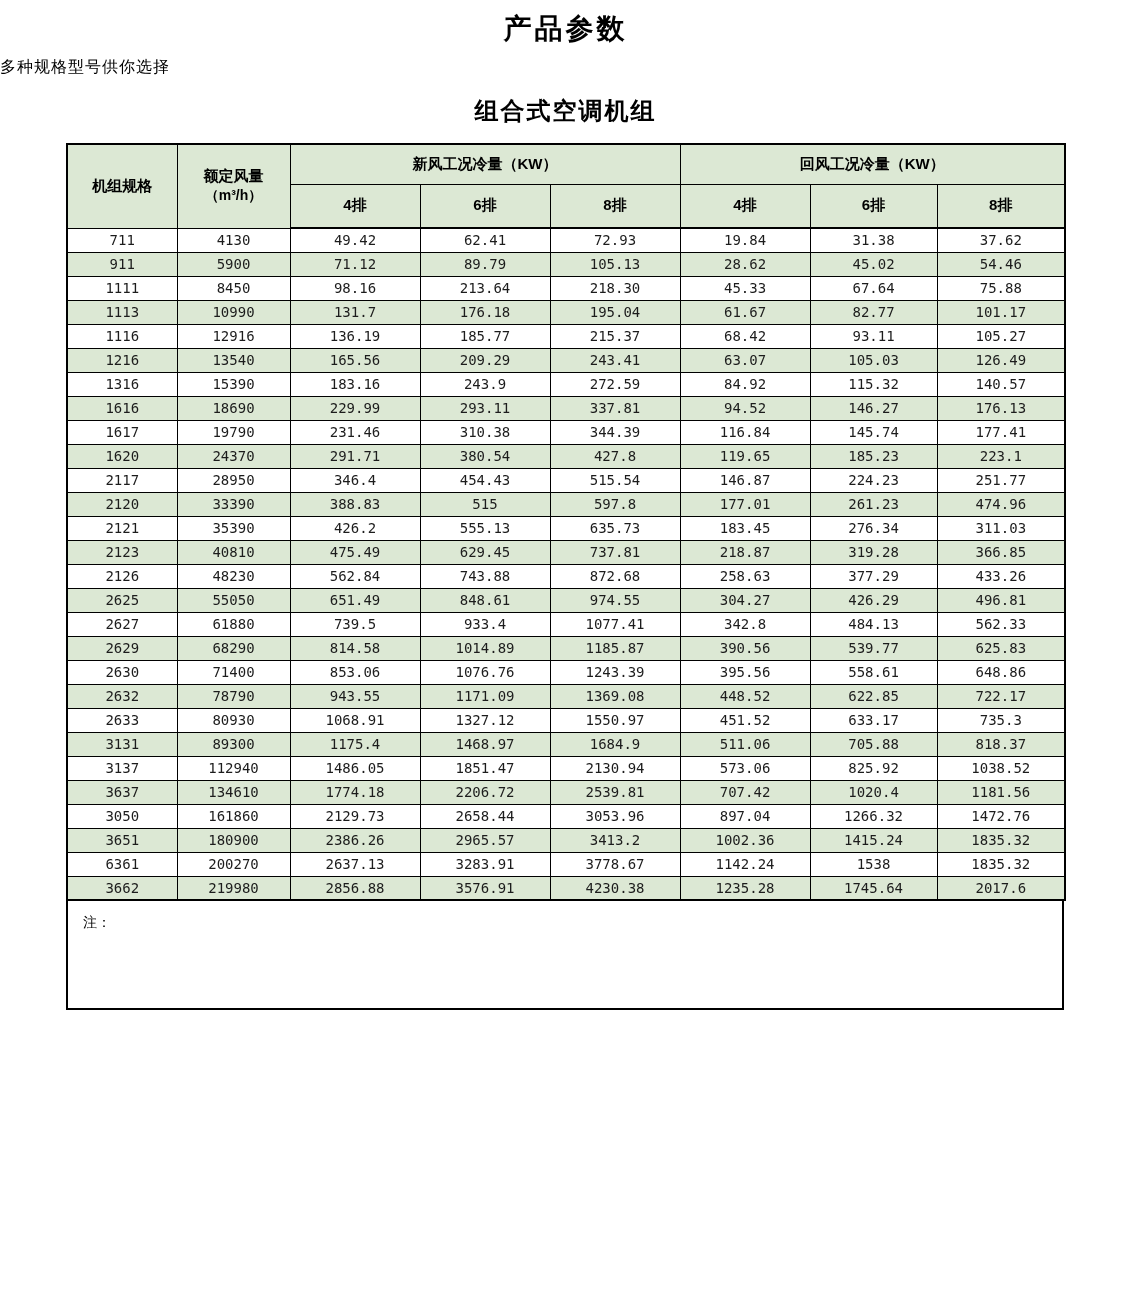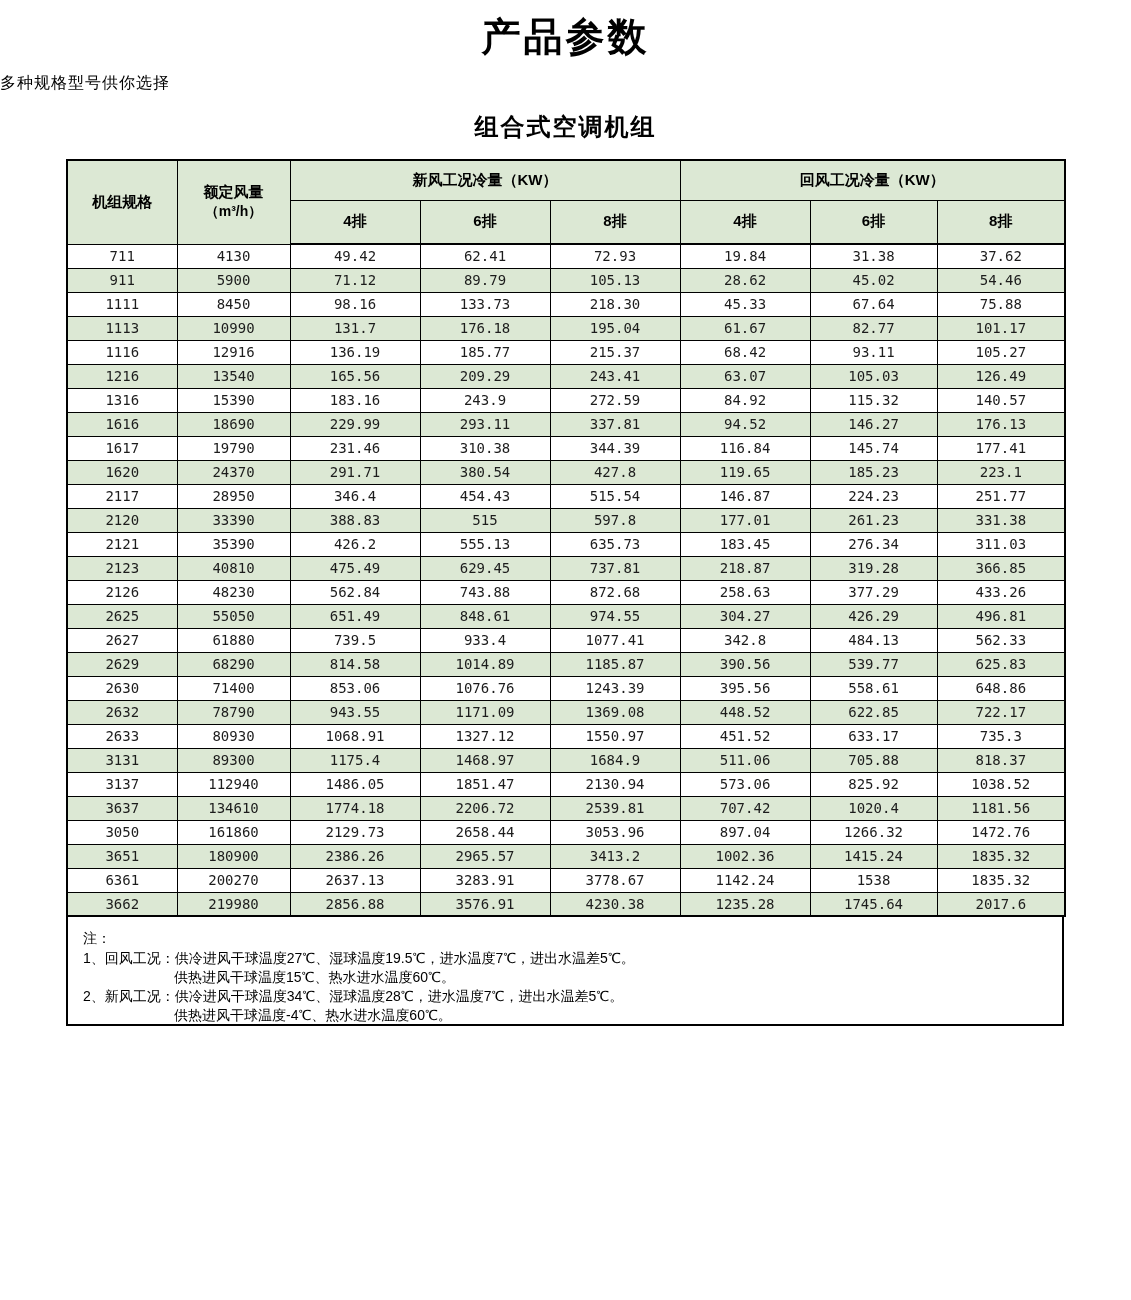--- a/index.html
+++ b/index.html
@@ -11,21 +11,21 @@
   body{
     width:1131px;height:1300px;
     background:#ffffff;
     font-family:"Liberation Sans",sans-serif;
     color:#000;
     overflow:hidden;
   }
   .page-title{
     margin:10px 0 0 0;
     text-align:center;
-    font-size:39px;
+    font-size:28px;
     font-weight:700;
     letter-spacing:3px;
   }
   .page-subtitle{
     margin-top:9px;
     font-size:16px;
     letter-spacing:1px;
   }
   .section-title{
     margin:17px 0 16px 0;
@@ -136,21 +136,21 @@
           <td>89.79</td>
           <td>105.13</td>
           <td>28.62</td>
           <td>45.02</td>
           <td>54.46</td>
         </tr>
         <tr>
           <td>1111</td>
           <td>8450</td>
           <td>98.16</td>
-          <td>133.73</td>
+          <td>213.64</td>
           <td>218.30</td>
           <td>45.33</td>
           <td>67.64</td>
           <td>75.88</td>
         </tr>
         <tr>
           <td>1113</td>
           <td>10990</td>
           <td>131.7</td>
           <td>176.18</td>
@@ -230,21 +230,21 @@
           <td>251.77</td>
         </tr>
         <tr>
           <td>2120</td>
           <td>33390</td>
           <td>388.83</td>
           <td>515</td>
           <td>597.8</td>
           <td>177.01</td>
           <td>261.23</td>
-          <td>331.38</td>
+          <td>474.96</td>
         </tr>
         <tr>
           <td>2121</td>
           <td>35390</td>
           <td>426.2</td>
           <td>555.13</td>
           <td>635.73</td>
           <td>183.45</td>
           <td>276.34</td>
           <td>311.03</td>
@@ -397,21 +397,15 @@
           <td>4230.38</td>
           <td>1235.28</td>
           <td>1745.64</td>
           <td>2017.6</td>
         </tr>
       </tbody>
   </table>
 
   <div class="notes-box">
     <div class="note-label">注：</div>
-    <div id="notes-lines">
-        <div class="note-line">1、回风工况：供冷进风干球温度27℃、湿球温度19.5℃，进水温度7℃，进出水温差5℃。</div>
-        <div class="note-line indent">供热进风干球温度15℃、热水进水温度60℃。</div>
-        <div class="note-line">2、新风工况：供冷进风干球温度34℃、湿球温度28℃，进水温度7℃，进出水温差5℃。</div>
-        <div class="note-line indent">供热进风干球温度-4℃、热水进水温度60℃。</div>
-      </div>
   </div>
 
 </div>
 
 </body></html>

